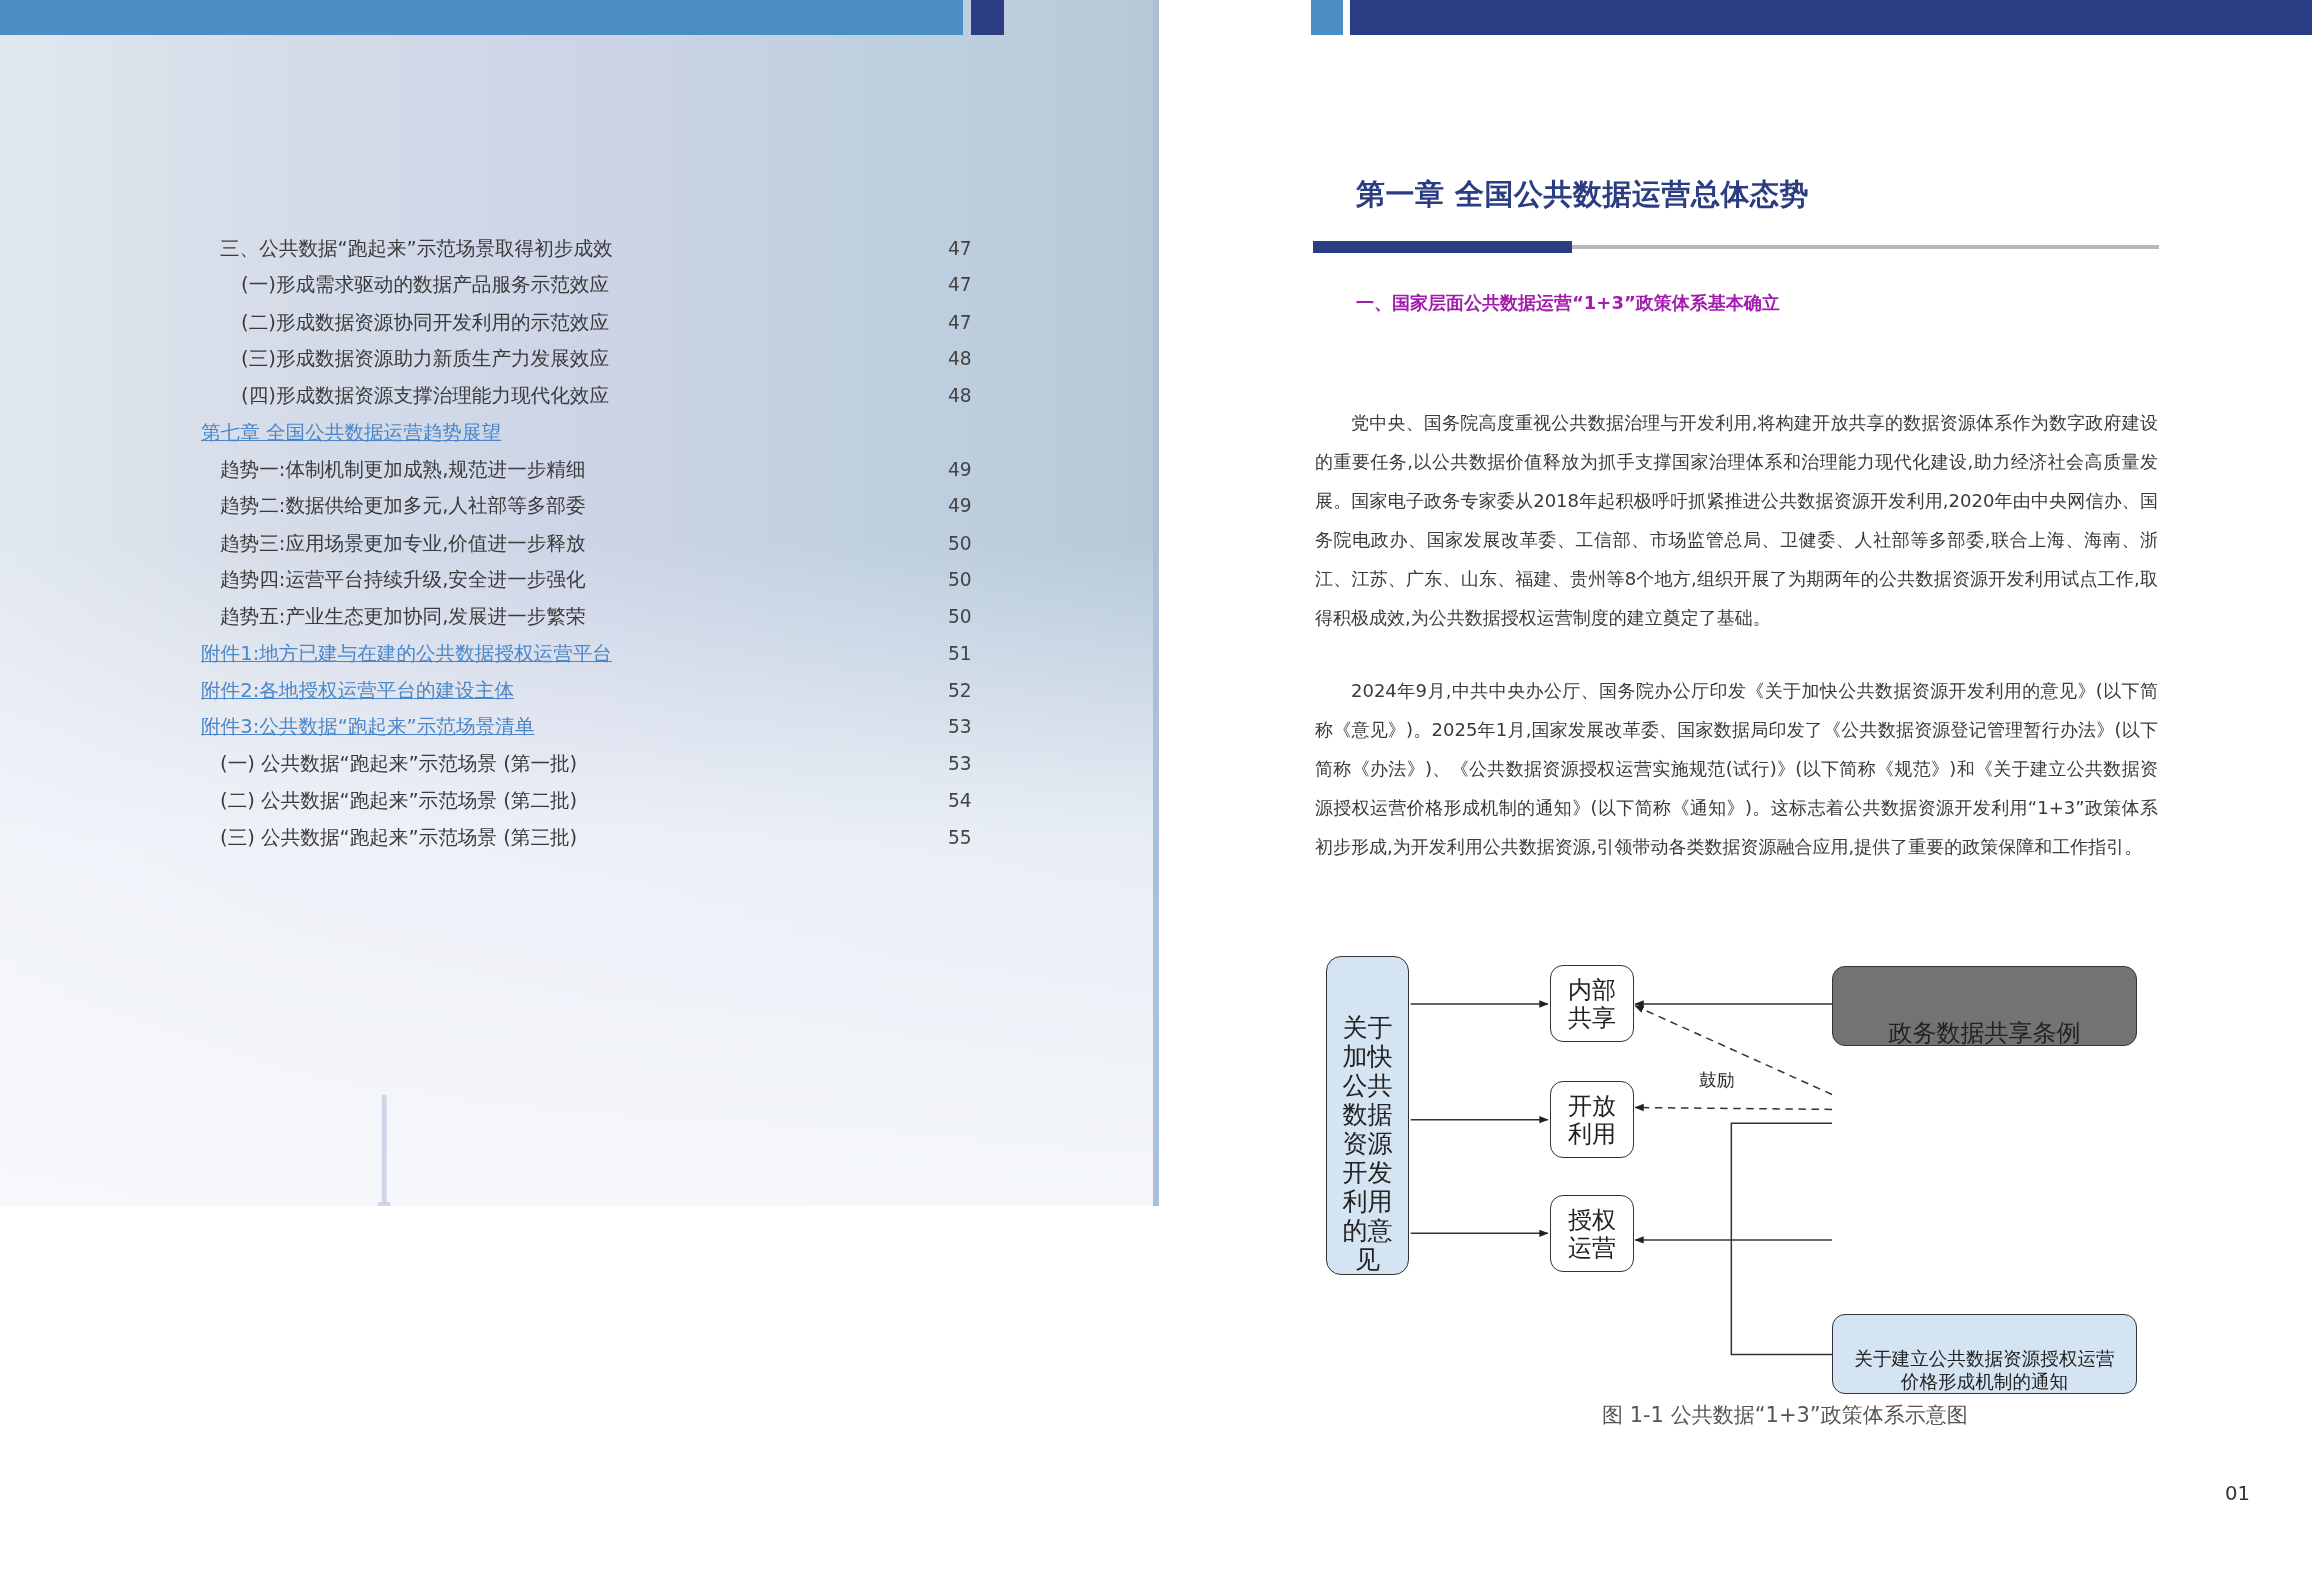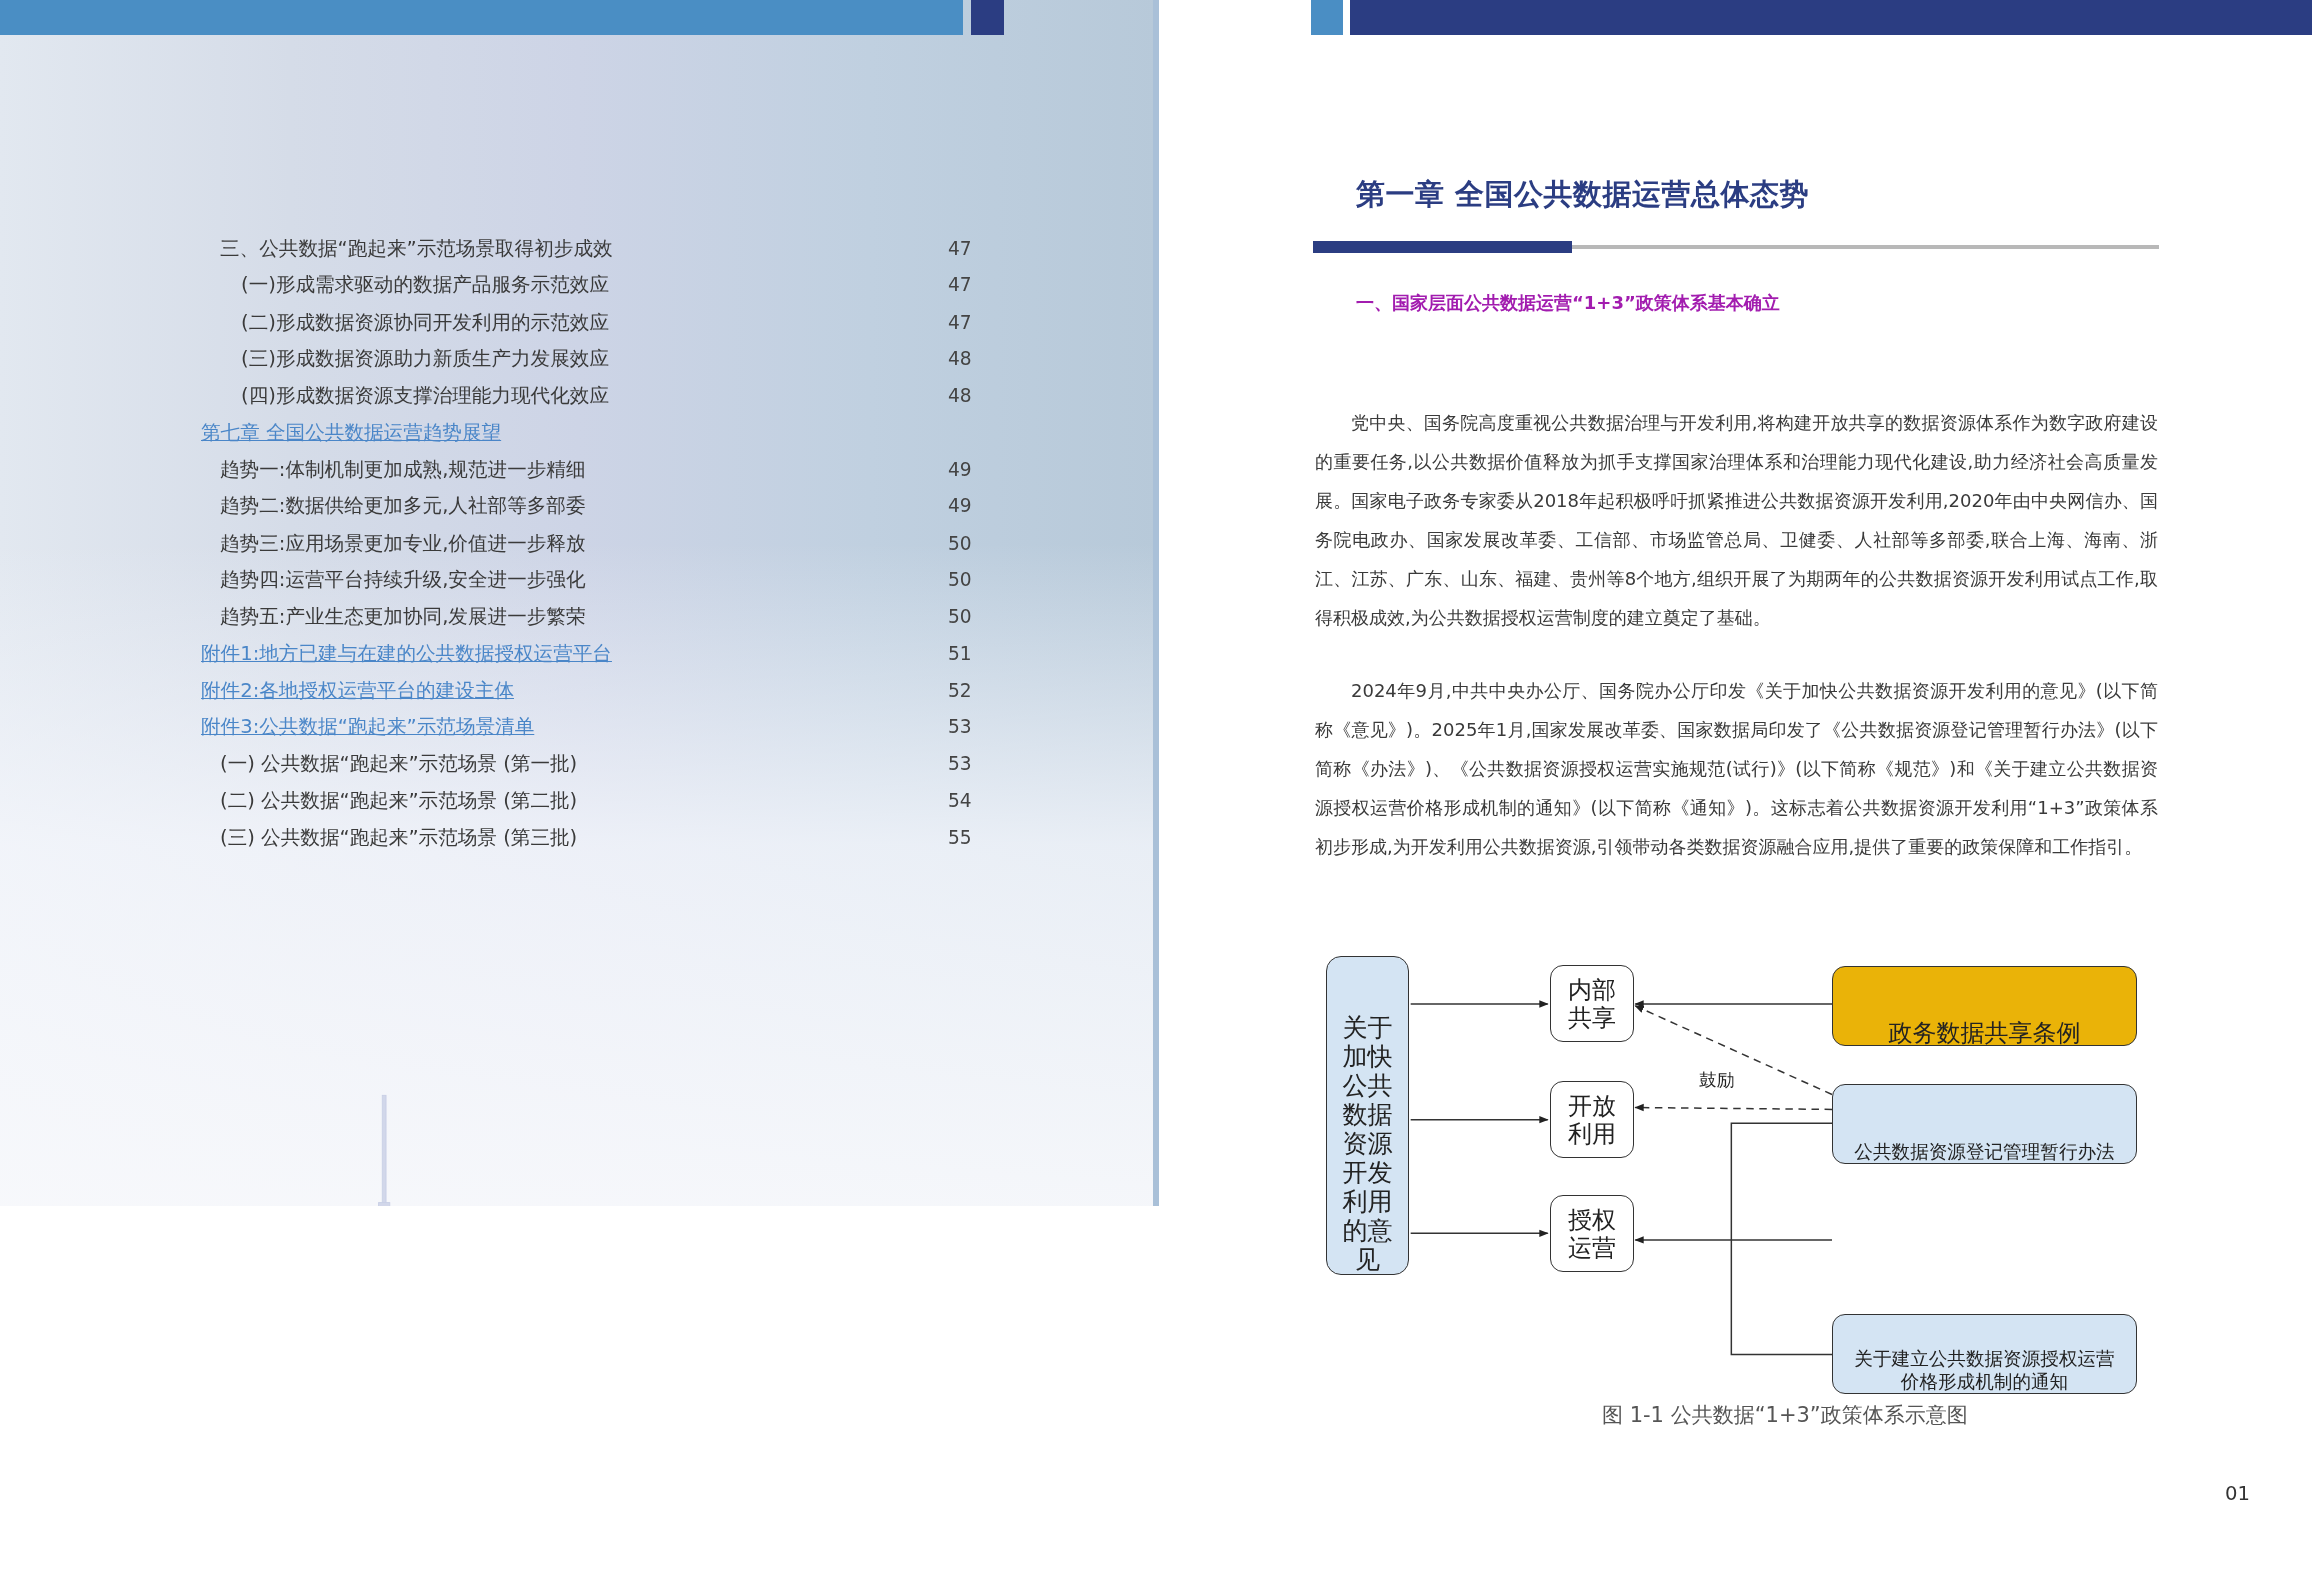--- a/index.html
+++ b/index.html
@@ -41,21 +41,21 @@
   .para { position:absolute; left:156px; width:843px; font-size:18px; line-height:39px; color:#3a3a3a; text-align:justify; text-indent:2em; }
   .para1 { top:403px; }
   .para2 { top:671px; }
 
   
   .diagram { position:absolute; left:0; top:0; width:1154px; height:1570px; }
   .dbox { position:absolute; border:1.9px solid #333; border-radius:13px; display:flex; align-items:flex-end; justify-content:center; text-align:center; color:#222; }
   .dbox-main { left:167px; top:956px; width:83px; height:319px; background:#d4e4f3; font-size:25px; line-height:29px; padding:0 11.2px; border-radius:15px; }
   .dbox-mid { left:391px; width:84px; height:77px; background:#ffffff; font-size:24px; line-height:28px; padding:9px 13px; }
   .dbox-policy { left:673px; width:305px; height:80px; background:#d4e4f3; font-size:18.6px; line-height:23px; padding:0 18.6px; }
-  .dbox-orange { background:#eab308; font-size:24px; }
+  .dbox-orange { background:#737373; font-size:24px; }
 
   .caption { position:absolute; left:443px; top:1401px; font-size:21px; color:#555; white-space:nowrap; }
   .page-number { position:absolute; left:1066px; top:1482px; font-size:19.6px; color:#333; }
 </style>
 </head>
 <body>
 
 <div class="left-page">
   <div class="left-bar-blue"></div>
   <div class="left-bar-navy"></div>
@@ -222,23 +222,20 @@
     <div class="dbox dbox-mid" style="top:1081px">
         <span>开放利用</span>
       </div>
     <div class="dbox dbox-mid" style="top:1195px">
         <span>授权运营</span>
       </div>
 
     <div class="dbox dbox-policy dbox-orange" style="top:966px">
         <span>政务数据共享条例</span>
       </div>
-    <div class="dbox dbox-policy" style="top:1084px">
-        <span>公共数据资源登记管理暂行办法</span>
-      </div>
     <div class="dbox dbox-policy" style="top:1314px">
         <span>关于建立公共数据资源授权运营价格形成机制的通知</span>
       </div>
 
     <span style="position:absolute;left:540px;top:1068px;font-size:17.7px;color:#222;">鼓励</span>
   </div>
 
   <div class="caption">图 1-1  公共数据“1+3”政策体系示意图</div>
   <div class="page-number">01</div>
 </div>

